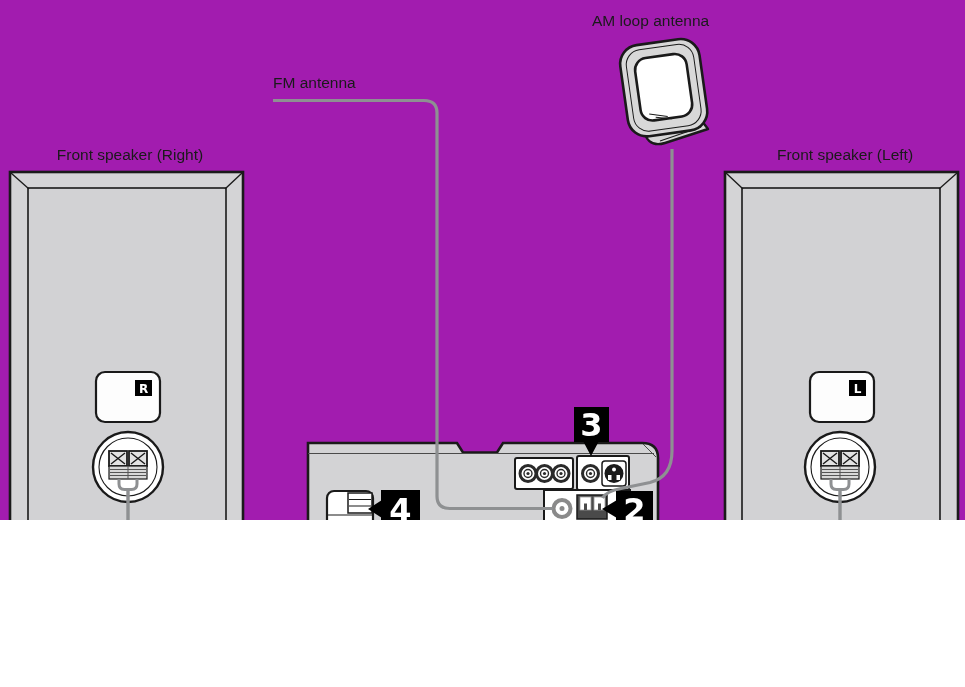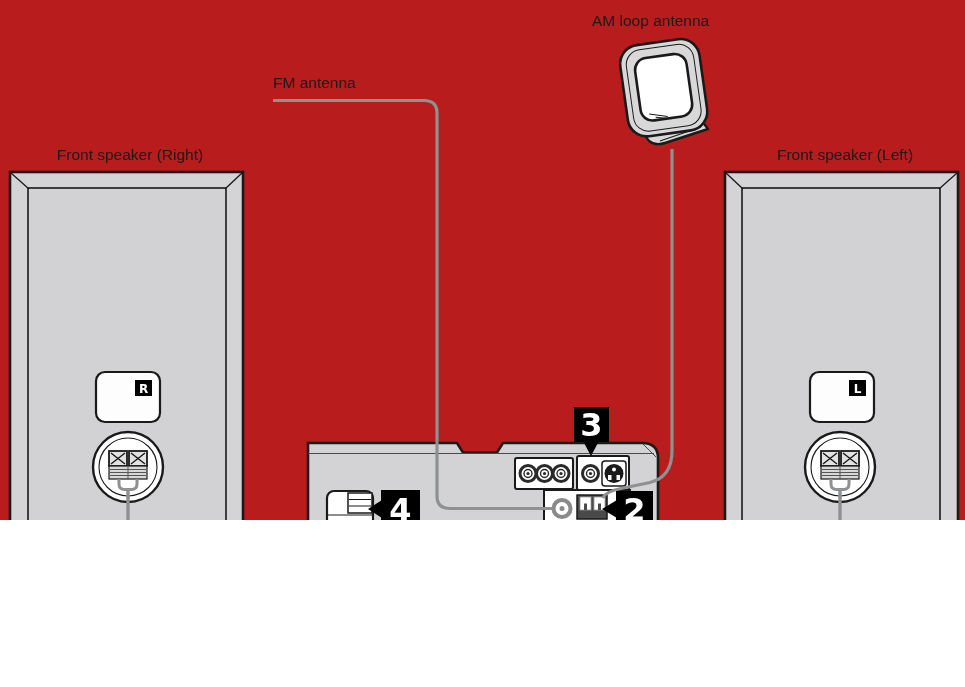--- a/index.html
+++ b/index.html
@@ -1,16 +1,16 @@
 <!DOCTYPE html>
 <html><head>
 <meta charset="utf-8">
 <style>
   html,body{margin:0;padding:0;background:#ffffff;}
-  .canvas{position:relative;width:965px;height:520px;background:#b91c1c;overflow:hidden;
+  .canvas{position:relative;width:965px;height:520px;background:#a21caf;overflow:hidden;
           font-family:"Liberation Sans", sans-serif;}
   svg{display:block;}
   text{fill:#1a1a1a;}
   .diagram-label{font-size:15.5px;font-family:"Liberation Sans", sans-serif;}
   .callout-num{font-family:"DejaVu Sans", sans-serif;font-weight:bold;font-size:32px;fill:#ffffff;}
   .badge-letter{font-family:"DejaVu Sans", sans-serif;font-weight:bold;font-size:12px;fill:#ffffff;}
 </style>
 </head>
 <body>
 

